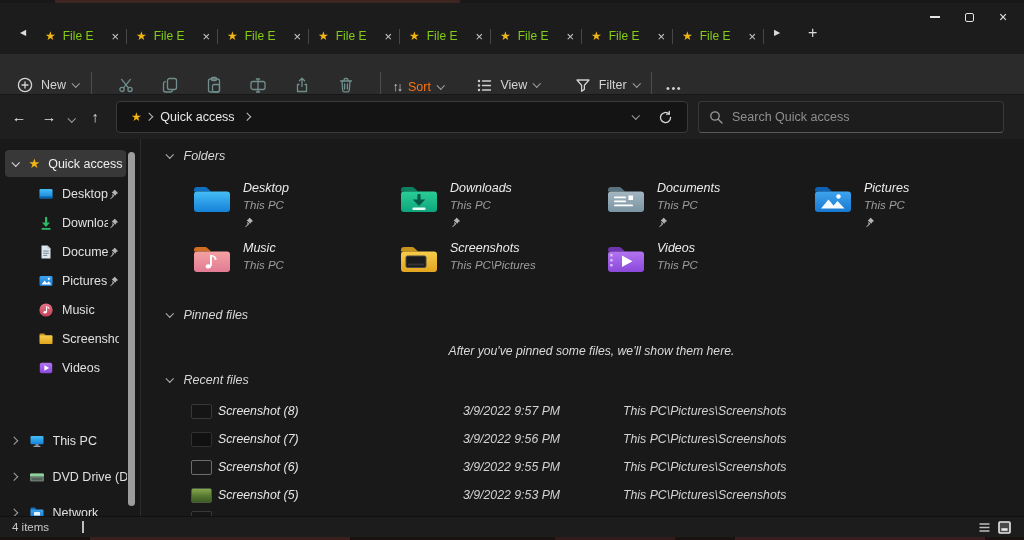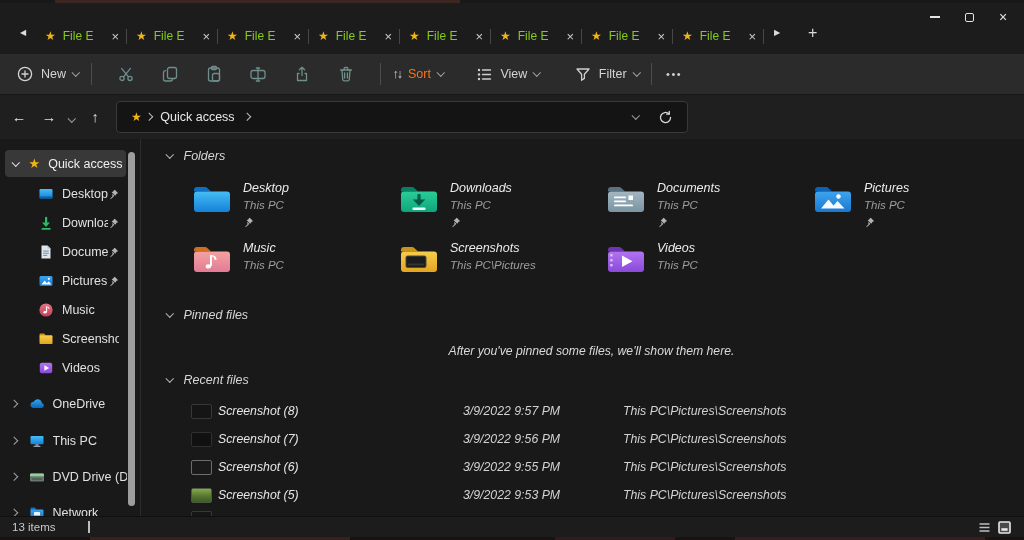--- a/index.html
+++ b/index.html
@@ -27,21 +27,21 @@
   .tab-close { font-size:13px; color:#cdcdcd; margin-left:4px; }
   .tab-sep { width:1px; height:15px; background:#474747; }
   .newtab { font-size:16px; color:#dadada; margin-left:24px; margin-bottom:12px; }
   .win-controls { position:absolute; right:4px; top:3px; display:flex; }
   .wc { width:34px; height:22px; display:flex; align-items:center; justify-content:center; }
   .min-bar { width:10px; height:1.5px; background:#e4e4e4; }
   .max-box { width:9px; height:9px; border:1.2px solid #e4e4e4; border-radius:2px; }
   .wc.close { color:#e4e4e4; font-size:14px; }
 
   
-  .toolbar { position:absolute; left:0; top:54px; width:1024px; height:41px; background:#2b2b2b; border-bottom:1px solid #171717; display:flex; align-items:center; }
+  .toolbar { position:absolute; left:0; top:54px; width:1024px; height:41px; background:#2b2b2b; border-bottom:1px solid #171717; display:flex; align-items:flex-end; }
   .tbtn { display:flex; align-items:center; gap:7px; color:#d4d4d4; font-size:12.5px; white-space:nowrap; }
   .tsep { width:1px; height:22px; background:#4c4c4c; margin:0 12px; }
   .ibtn { width:44px; display:flex; justify-content:center; color:#6f8e8c; }
   .tool-svg { width:18px; height:18px; stroke:currentColor; fill:none; stroke-width:1.3; stroke-linecap:round; stroke-linejoin:round; }
   .sort-glyph { font-size:12.5px; letter-spacing:-2px; color:#cfcfcf; }
   .more-glyph { font-size:11px; letter-spacing:1.5px; color:#d0d0d0; }
   .chv { display:inline-block; width:5.5px; height:5.5px; border-right:1.3px solid #9f9f9f; border-bottom:1.3px solid #9f9f9f; }
   .chv.down { transform:rotate(45deg) translate(-1px,-1px); }
   .chv.right { transform:rotate(-45deg); }
 
@@ -314,20 +314,27 @@
       <span class="addr-text">Quick access</span>
       <span class="chv right" style="border-color:#b9b9b9"></span>
       <span class="addr-right">
         <span class="chv down"></span>
         <svg class="refresh-svg" viewBox="0 0 16 16">
             <path d="M13.4 8A5.4 5.4 0 1 1 11.7 4.1"></path>
             <path d="M12 1.6v2.8H9.2"></path>
           </svg>
       </span>
     </div>
+    <div class="searchbar">
+      <svg class="search-svg" viewBox="0 0 14 14">
+          <circle cx="6" cy="6" r="4.2"></circle>
+          <path d="M9.2 9.2 13 13"></path>
+        </svg>
+      <input type="text" placeholder="Search Quick access" style="">
+    </div>
   </div>
 
   <div class="main">
     <div class="sb-divider"></div>
 
     <div class="sidebar">
       <div class="qa-row">
         <span class="chv down" style="border-color:#e0e0e0"></span>
         <span class="qa-star">★</span>
         <span class="qa-label">Quick access</span>
@@ -399,27 +406,20 @@
         <span class="sb-label">Screenshots</span>
       </div>
       <div class="sb-row" style="top:215px">
         <svg class="sb-ico" viewBox="0 0 16 16">
             <rect x="1.8" y="2.8" width="12.4" height="10.4" rx="2" fill="url(#gvid)"></rect>
             <path d="M6.4 5.3l4.7 2.7-4.7 2.7z" fill="#fff"></path>
           </svg>
         <span class="sb-label">Videos</span>
       </div>
 
-      <div class="tree-row" style="top:251px">
-        <span class="chv right"></span>
-        <svg class="sb-ico" viewBox="0 0 16 16">
-            <path d="M4 12h8.3a2.6 2.6 0 0 0 .6-5.1A4.4 4.4 0 0 0 4.6 5.7 3.2 3.2 0 0 0 4 12z" fill="url(#gcloud)"></path>
-          </svg>
-        <span class="tree-label">OneDrive</span>
-      </div>
       <div class="tree-row" style="top:288px">
         <span class="chv right"></span>
         <svg class="sb-ico" viewBox="0 0 16 16">
             <rect x="1.5" y="3" width="13" height="8.2" rx="1" fill="url(#gdesk)"></rect>
             <rect x="6.5" y="11.2" width="3" height="1.6" fill="#9aa0a6"></rect>
             <rect x="4.5" y="12.8" width="7" height="1.2" rx=".6" fill="#9aa0a6"></rect>
           </svg>
         <span class="tree-label">This PC</span>
       </div>
       <div class="tree-row" style="top:324px">
@@ -593,21 +593,21 @@
         <span class="r-date">3/9/2022 9:53 PM</span>
         <span class="r-path">This PC\Pictures\Screenshots</span>
       </div>
       <div class="partial-thumb"></div>
 
       <div class="c-scroll"></div>
     </div>
   </div>
 
   <div class="statusbar">
-    <span class="status-count">13 items</span>
+    <span class="status-count">4 items</span>
     <span class="status-div"></span>
     <span class="status-views">
       <svg class="sv-svg" viewBox="0 0 13 13">
           <path d="M1.5 3h10M1.5 6.5h10M1.5 10h10" stroke="#bdbdbd" stroke-width="1.5" fill="none"></path>
         </svg>
       <svg class="sv-svg" viewBox="0 0 13 13">
           <rect x="1" y="1" width="11" height="11" rx="1" fill="#4a4a4a" stroke="#e9e9e9" stroke-width="1.6"></rect>
           <rect x="3.4" y="7.2" width="6.2" height="2.6" fill="#e9e9e9"></rect>
         </svg>
     </span>

